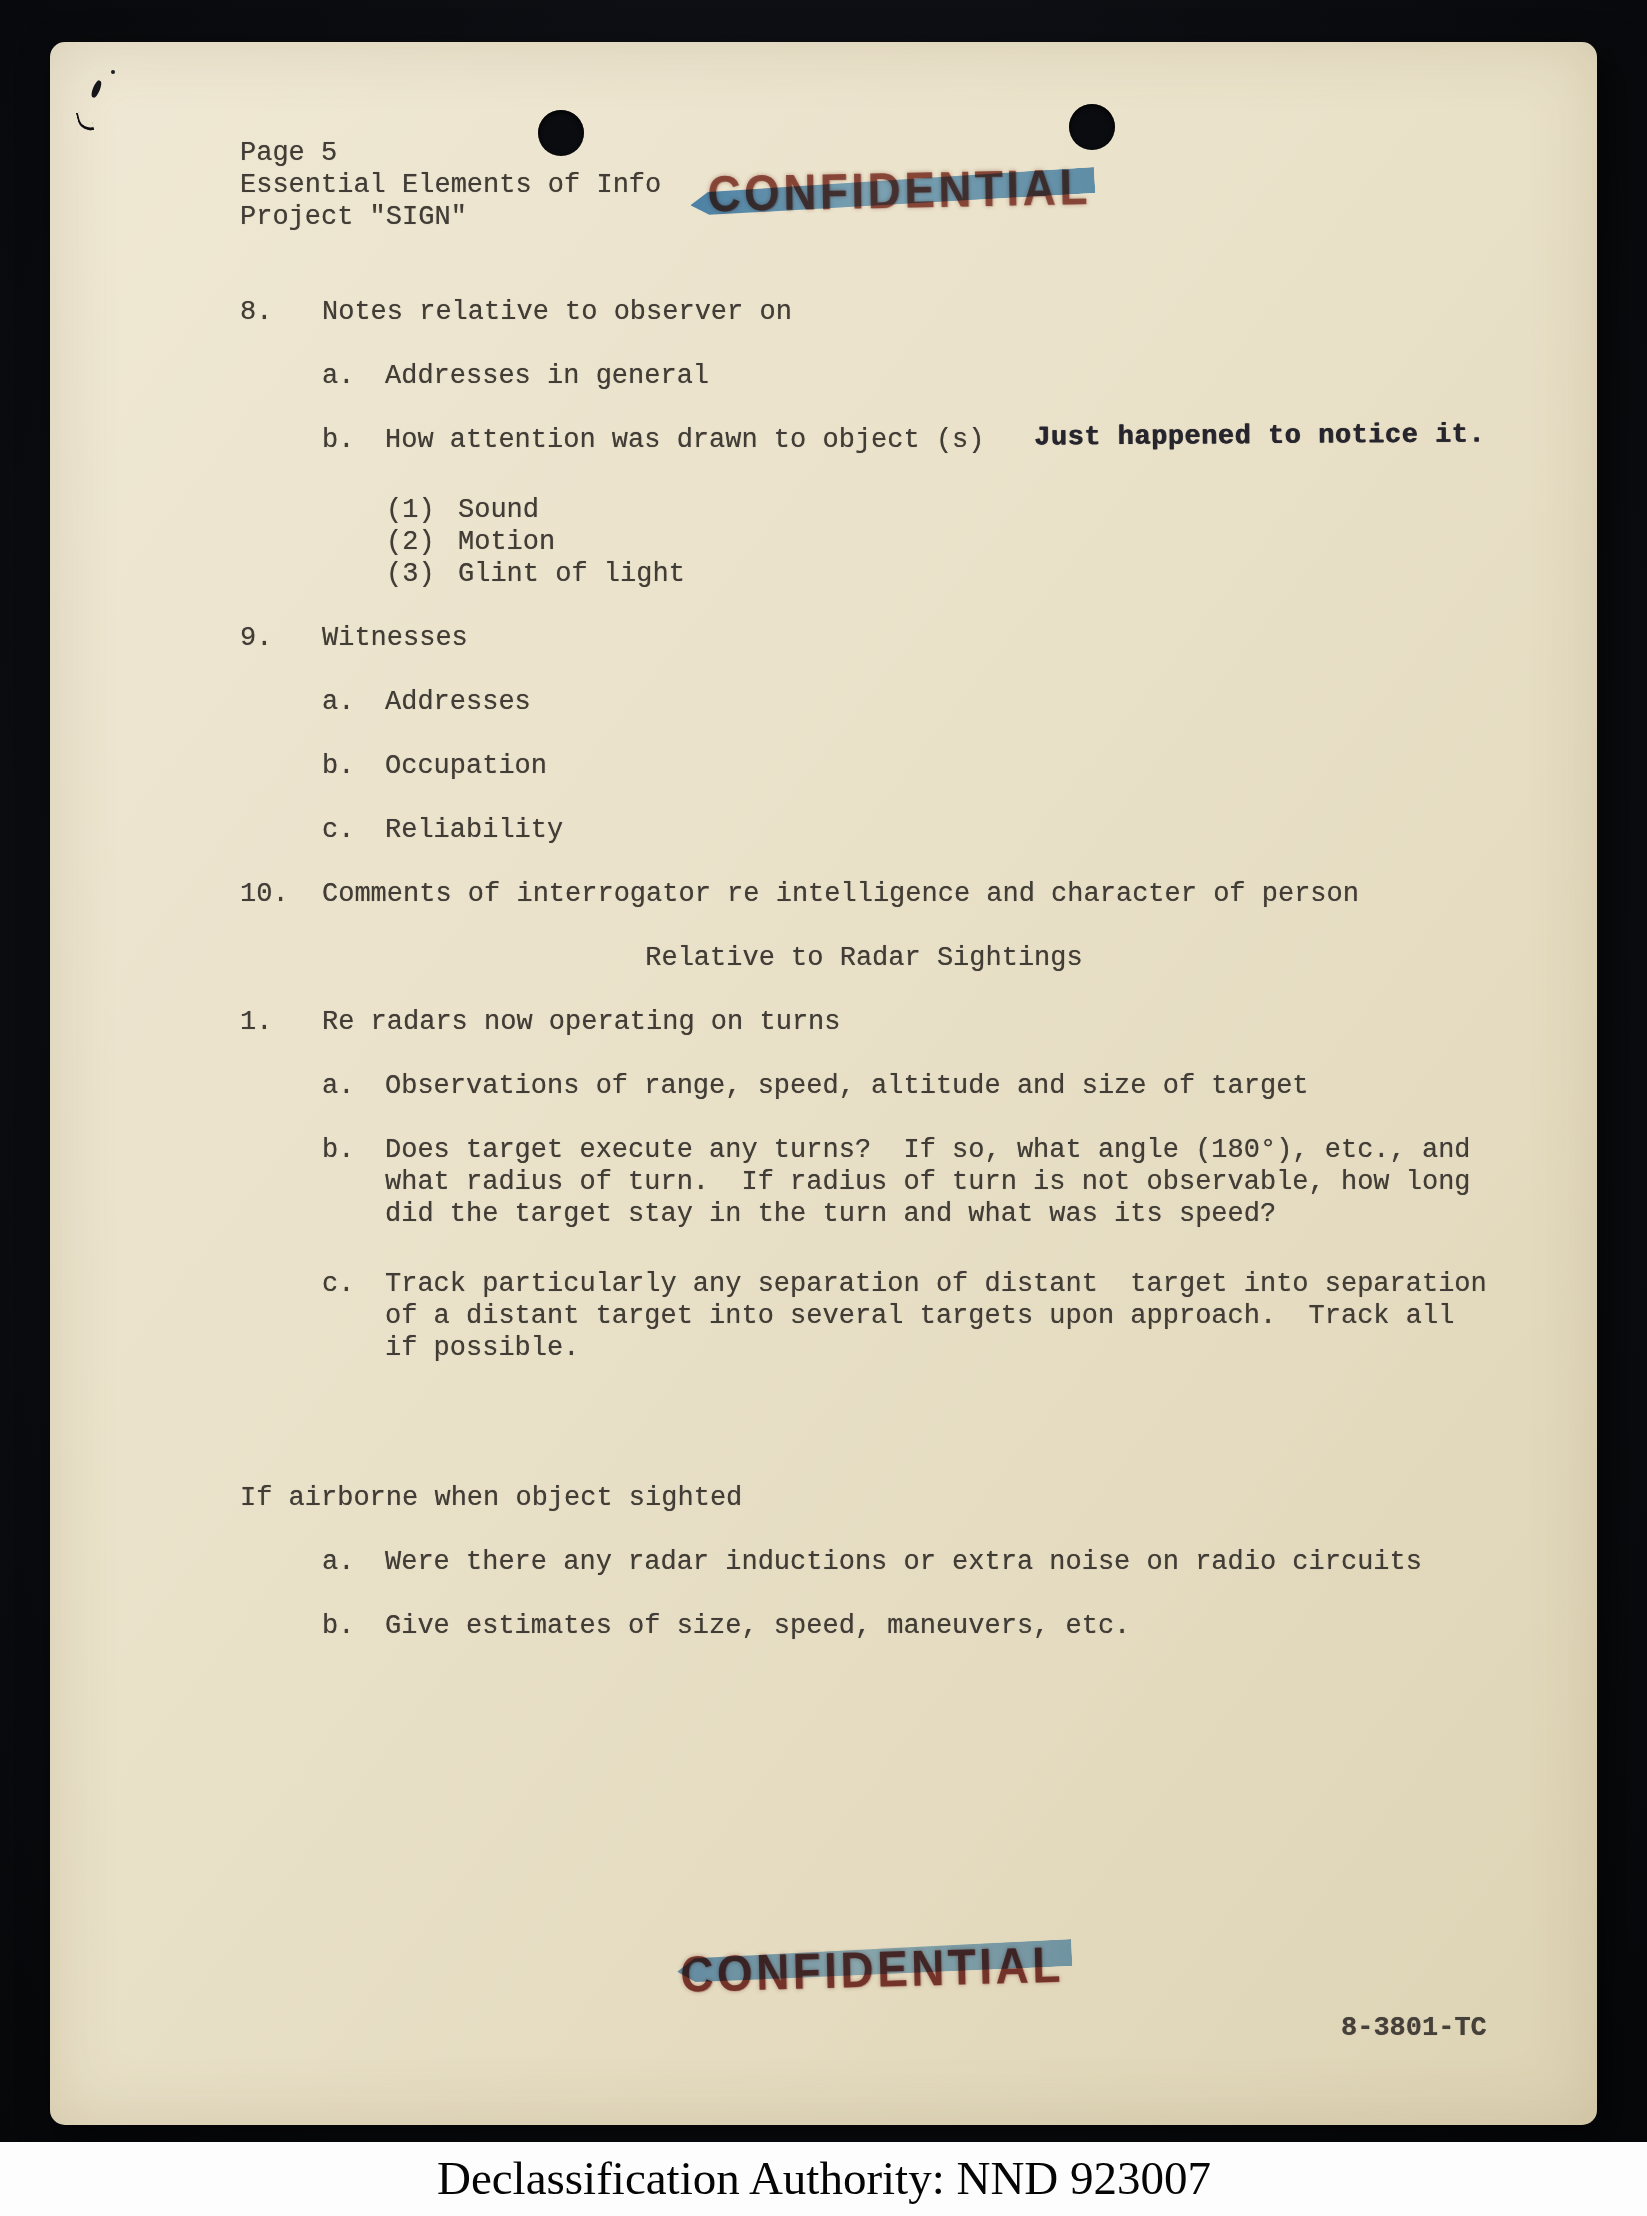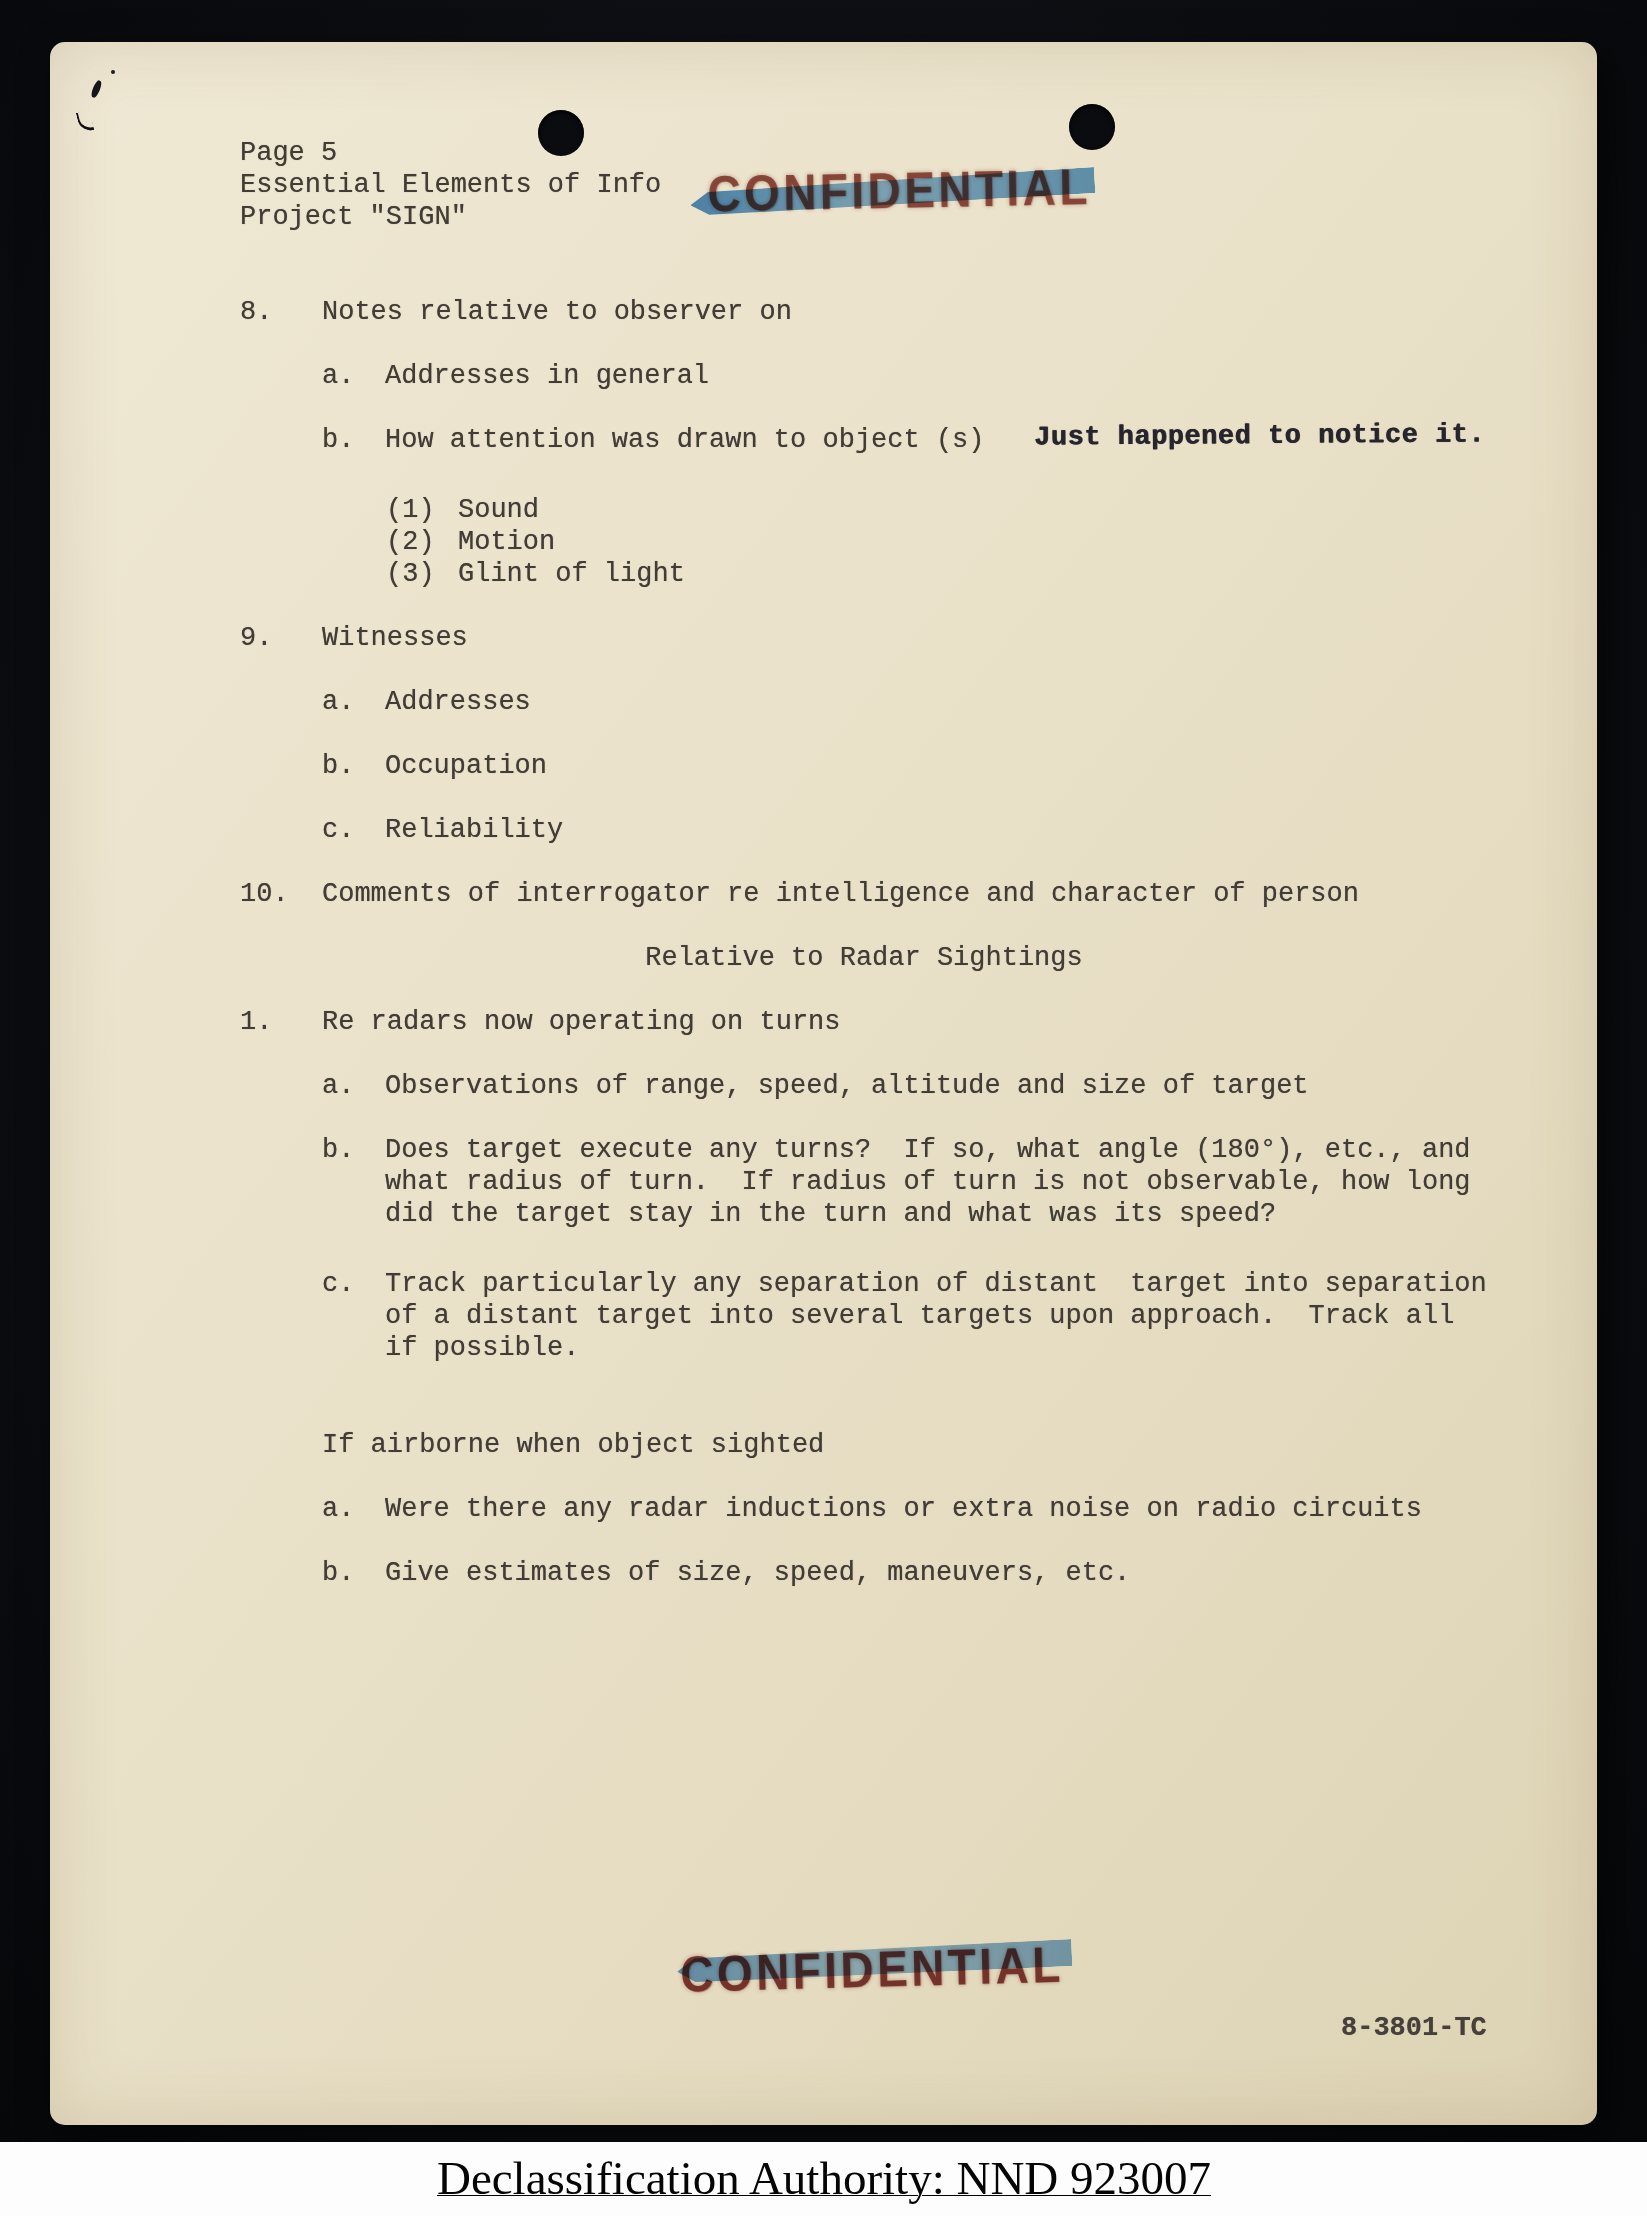--- a/index.html
+++ b/index.html
@@ -55,21 +55,21 @@
   .line { display:flex; margin-top:32px; position:relative; }
   .line .num { flex:0 0 82px; white-space:pre; }
   .line .txt { white-space:pre-wrap; }
   .lvl2 { margin-left:82px; }
   .lvl2 .num { flex:0 0 63px; }
   .lvl3 { margin-left:146px; }
   .lvl3 .num { flex:0 0 72px; }
   .cont { margin-top:0; }
   .m-xl { margin-top:63px; }
   .m-md { margin-top:38px; }
-  .m-lg { margin-top:65px; }
+  .m-lg { margin-top:36px;flex-direction:column; }
 
   .heading-center { display:block; margin-top:32px; text-align:center; }
   .heading-center .txt {
     text-underline-offset:4.9px; text-decoration-thickness:2px;
     white-space:pre;
   }
 
   .annotation {
     position:absolute; left:712px; top:-3.9px; white-space:nowrap;
     font-weight:700; font-size:27px; letter-spacing:0.5px; color:#26242c;
@@ -77,21 +77,21 @@
     text-shadow:0.7px 0 0 rgba(38,36,44,0.85), 0 0 1px rgba(38,36,44,0.5);
   }
 
   .doc-number {
     position:absolute; left:1291px; top:1971px;
     font-size:27px; color:#45413a; text-shadow:0 0 0.7px rgba(62,56,48,0.6);font-weight:bold;
   }
 
   .footer-bar {
     position:absolute; left:0; bottom:0; width:100%; height:74px;
-    background:#fdfdfd; text-align:center;text-decoration:underline;
+    background:#fdfdfd; text-align:center;
   }
   .footer-bar span {
     font-family:"Liberation Serif","DejaVu Serif",serif;
     font-size:47px; line-height:73px; color:#050505;
   }
 </style>
 </head>
 <body>
 
 <div class="paper">

